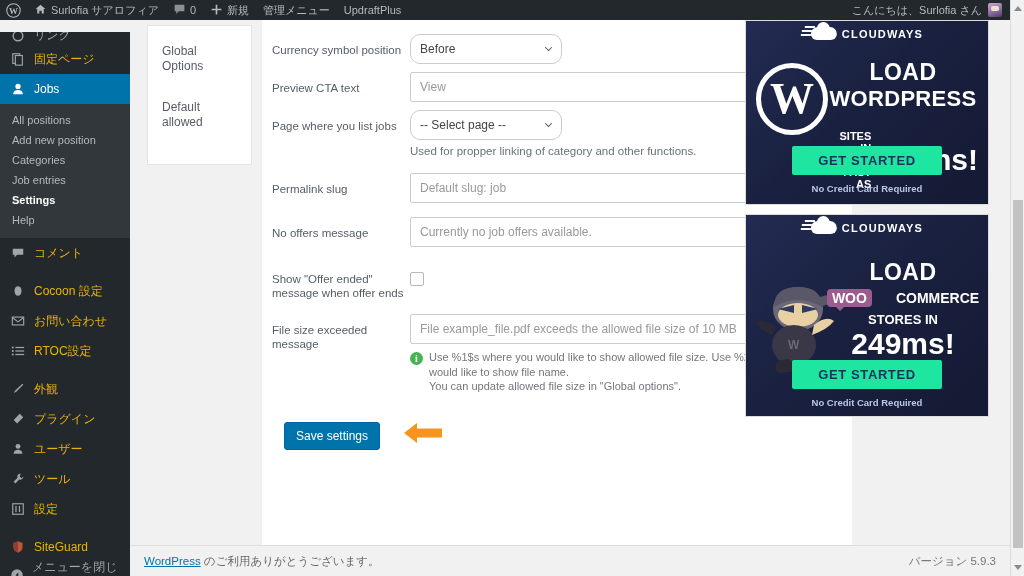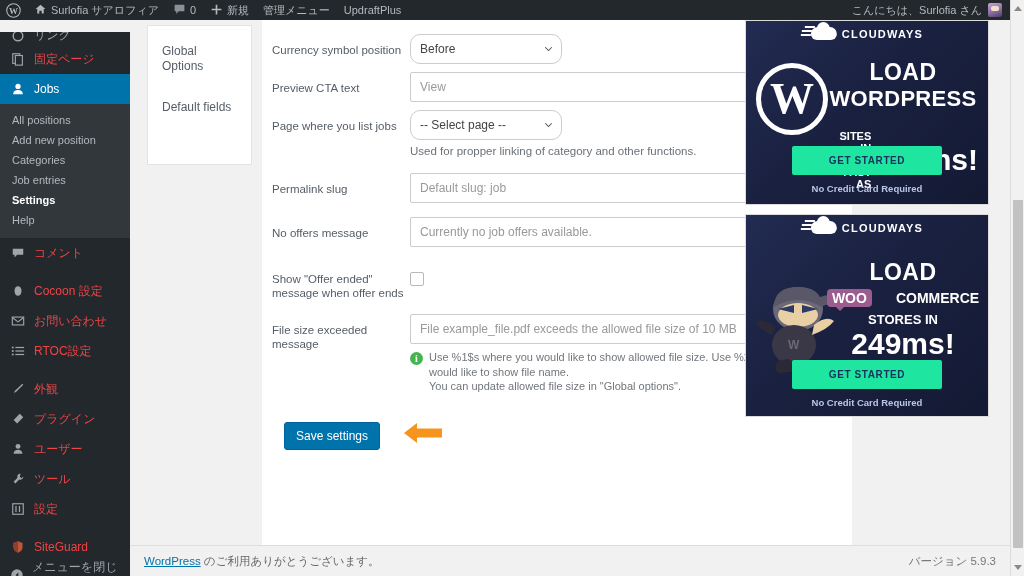--- a/index.html
+++ b/index.html
@@ -44,21 +44,21 @@
     width: 130px; height: 556px;
     background: #23282d;
     z-index: 30;
     font-size: 12px;
     overflow: hidden;
   }
   .menu-item {
     position: relative;
     display: flex; align-items: center; gap: 8px;
     height: 30px; padding: 0 10px;
-    color: #ef4444; white-space: nowrap;
+    color: #eab308; white-space: nowrap;
   }
   .menu-item .mi-icon {
     width: 16px; height: 16px; flex: none;
     display: flex; align-items: center; justify-content: center;
     color: #a0a5aa;
   }
   .menu-item.partial { height: 12px; align-items: flex-end; overflow: hidden; color:#a0a5aa; }
   .menu-item.current {
     background: #0073aa; color: #fff;
   }
@@ -216,21 +216,21 @@
   }
   .ad-load { font-size: 23px; font-weight: bold; letter-spacing: .5px; }
   .ad-wp { font-size: 22px; font-weight: bold; letter-spacing: .3px; }
   .ad-line3 { display: flex; align-items: center; justify-content: center; gap: 20px; margin-top: 18px; }
   .ad-small { font-size: 11px; font-weight: bold; text-align: right; line-height: 12px; }
   .ad-big { font-size: 30px; font-weight: bold; line-height: 1; }
   .ad-cta {
     position: absolute; left: 50%; transform: translateX(-50%);
     width: 150px; height: 29px;
     background: #1ee6a0; color: #17305e;
-    font-size: 10px; font-weight: bold; letter-spacing: .6px;
+    font-size: 13px; font-weight: bold; letter-spacing: .6px;
     display: flex; align-items: center; justify-content: center;
     border-radius: 2px;
   }
   .ad-note {
     position: absolute; left: 0; right: 0; text-align: center;
     color: #b9c6e6; font-size: 9.5px; font-weight: bold;
   }
   .ninja {
     position: absolute; left: 8px; top: 58px; width: 88px; height: 100px;
   }
@@ -484,21 +484,21 @@
       </span>
       <span>メニューを閉じる</span>
     </div>
   </div>
 
   <div class="content">
     <div class="inner">
 
       <div class="subnav-card">
         <div class="subnav-link">Global Options</div>
-        <div class="subnav-link">Default fields</div>
+        <div class="subnav-link">Default allowed</div>
       </div>
 
       <div class="panel">
         <div class="form-rows">
 
           <div class="row">
             <div class="row-label">Currency symbol position</div>
             <div class="row-field">
               <div class="sel">
                 <span>Before</span>

